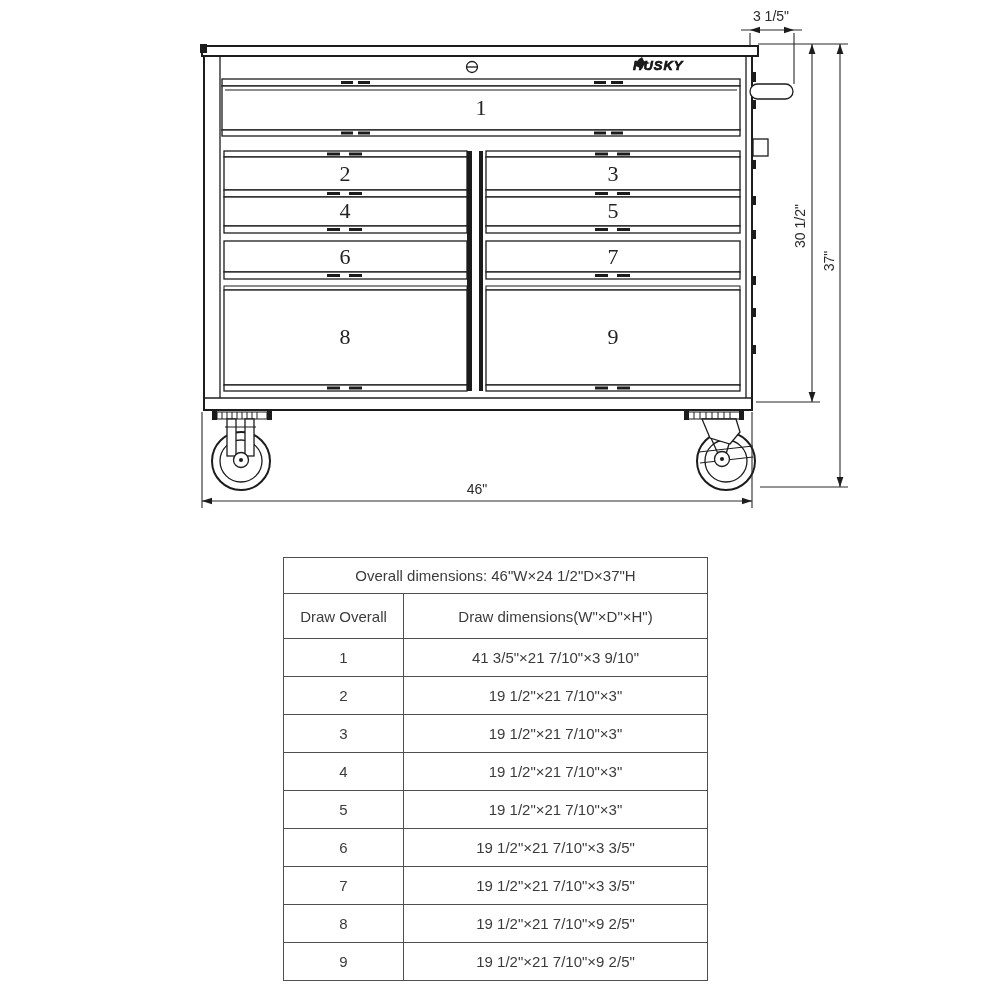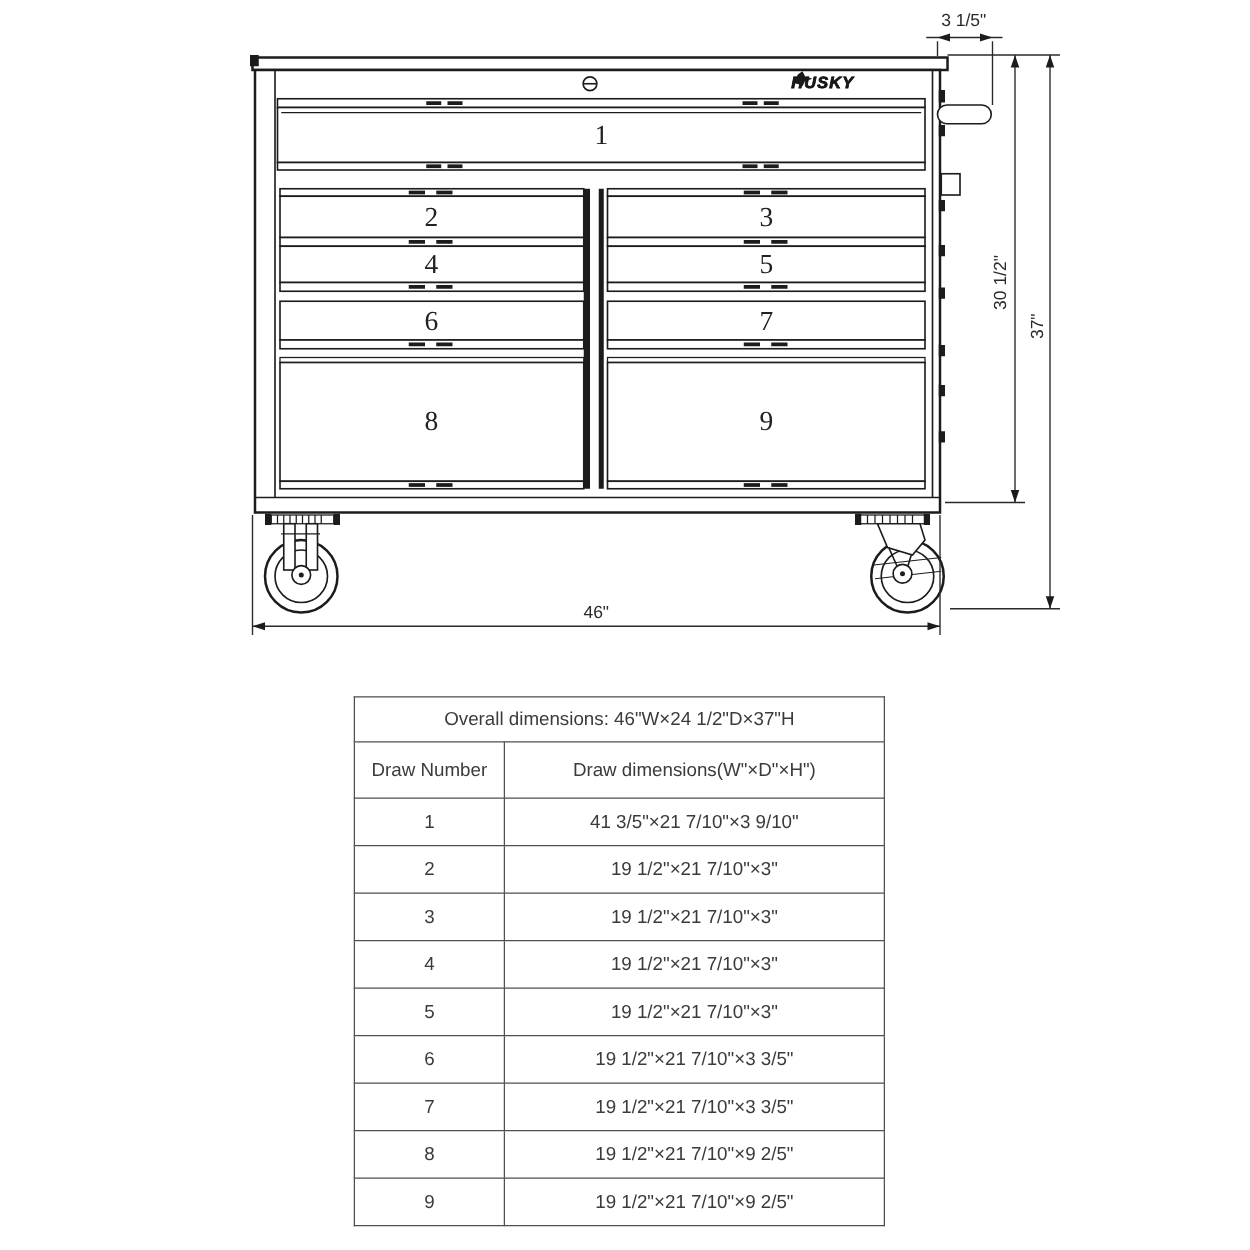--- a/index.html
+++ b/index.html
@@ -234,21 +234,21 @@
     <table>
       <colgroup>
           <col class="c1">
           <col>
         </colgroup>
       <tbody>
           <tr class="trow-title">
         <td colspan="2">Overall dimensions: 46"W×24 1/2"D×37"H</td>
       </tr>
       <tr class="trow-head">
-        <td>Draw Number</td>
+        <td>Draw Overall</td>
         <td>Draw dimensions(W"×D"×H")</td>
       </tr>
       <tr class="trow">
         <td>1</td>
         <td>41 3/5"×21 7/10"×3 9/10"</td>
       </tr>
       <tr class="trow">
         <td>2</td>
         <td>19 1/2"×21 7/10"×3"</td>
       </tr>

